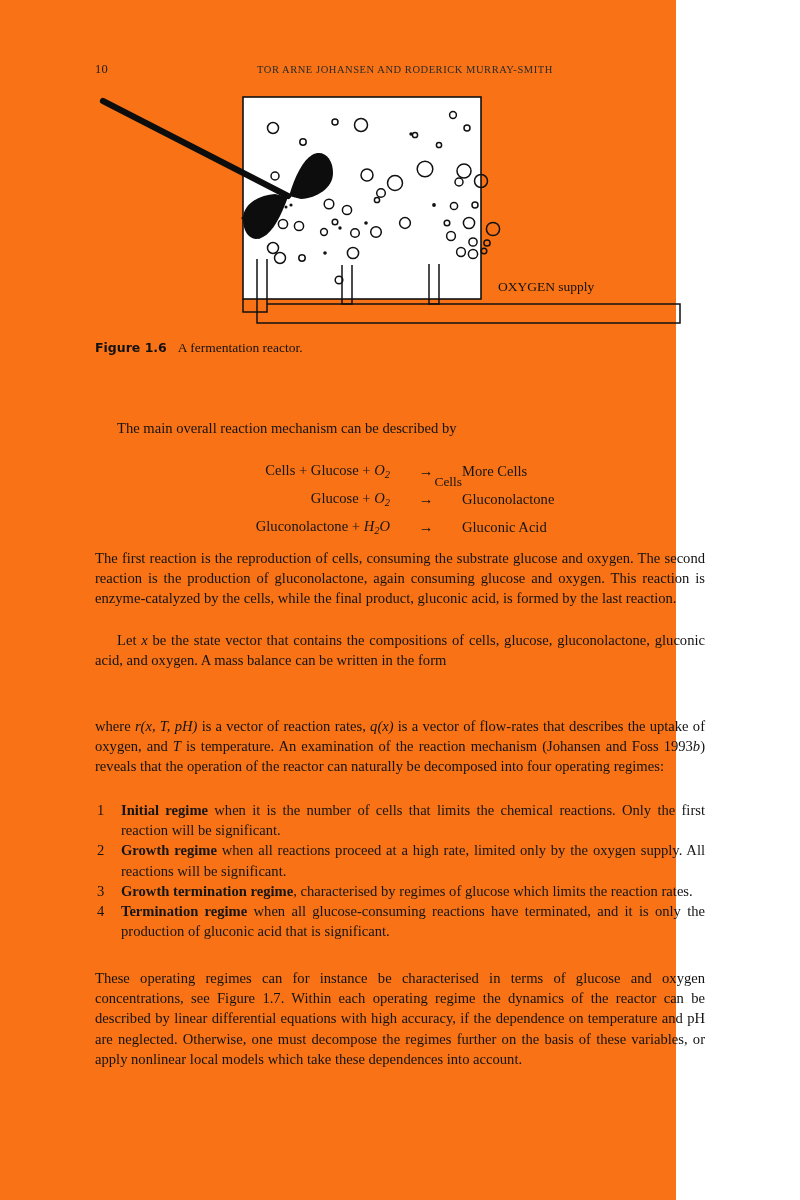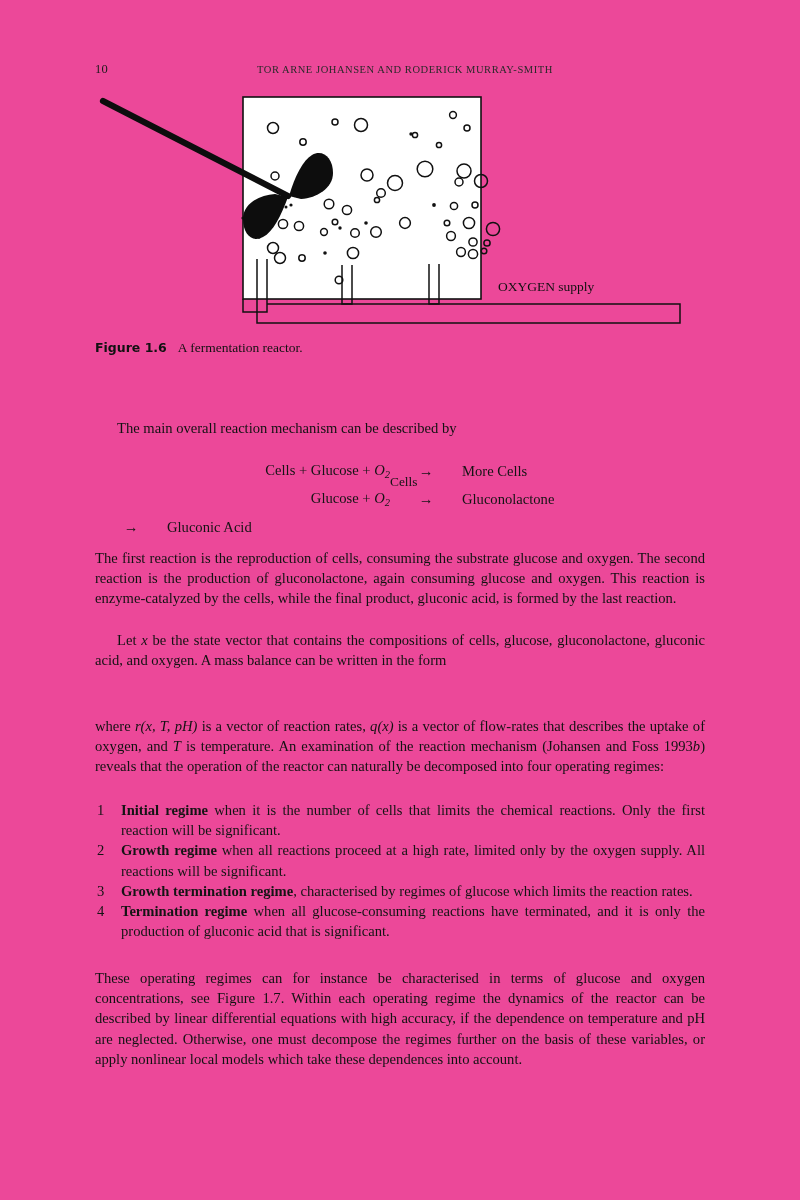--- a/index.html
+++ b/index.html
@@ -12,23 +12,23 @@
     height: 1200px;
     position: relative;
     font-family: "Liberation Serif", serif;
     color: #141414;
     overflow: hidden;
   }
 
   .page {
     position: absolute;
     left: 0; top: 0;
-    width: 800px;
+    width: 676px;
     height: 1200px;
-    background: #ec4899;
+    background: #f97316;
   }
 
   
   .runhead {
     position: absolute;
     left: 95px;
     top: 62px;
     width: 610px;
     height: 18px;
   }
@@ -124,21 +124,21 @@
     width: 72px;
     text-align: center;
     position: relative;
     white-space: nowrap;
   }
   .rx-arrow .over {
     position: absolute;
     left: 0;
     right: 0;
     top: -17px;
-    text-align: left;
+    text-align: right;
     font-size: 13.4px;
   }
   .rx-rhs {
     white-space: nowrap;
   }
   .ital { font-style: italic; }
   sub {
     font-size: 0.72em;
     vertical-align: -0.25em;
   }
@@ -321,20 +321,21 @@
       <div class="rx-rhs">More Cells</div>
     </div>
 
     <div class="rx-row">
       <div class="rx-lhs"><span>Glucose + </span><span class="ital">O</span><sub class="ital">2</sub></div>
       <div class="rx-arrow"><span class="over">Cells</span><span>→</span></div>
       <div class="rx-rhs">Gluconolactone</div>
     </div>
 
     <div class="rx-row">
+      <div class="rx-lhs"><span>Gluconolactone + </span><span class="ital">H</span><sub class="ital">2</sub><span class="ital">O</span></div>
       <div class="rx-arrow"><span>→</span></div>
       <div class="rx-rhs">Gluconic Acid</div>
     </div>
   </div>
 
   <div class="body-text indent" style="top:630px;"><span>Let </span><span class="ital">x</span><span> be the state vector that contains the compositions of cells, glucose, gluconolactone, gluconic acid, and oxygen. A mass balance can be written in the form</span></div>
 
   <div class="body-text" style="top:548px;">The first reaction is the reproduction of cells, consuming the substrate glucose and oxygen. The second reaction is the production of gluconolactone, again consuming glucose and oxygen. This reaction is enzyme-catalyzed by the cells, while the final product, gluconic acid, is formed by the last reaction.</div>
 
 

